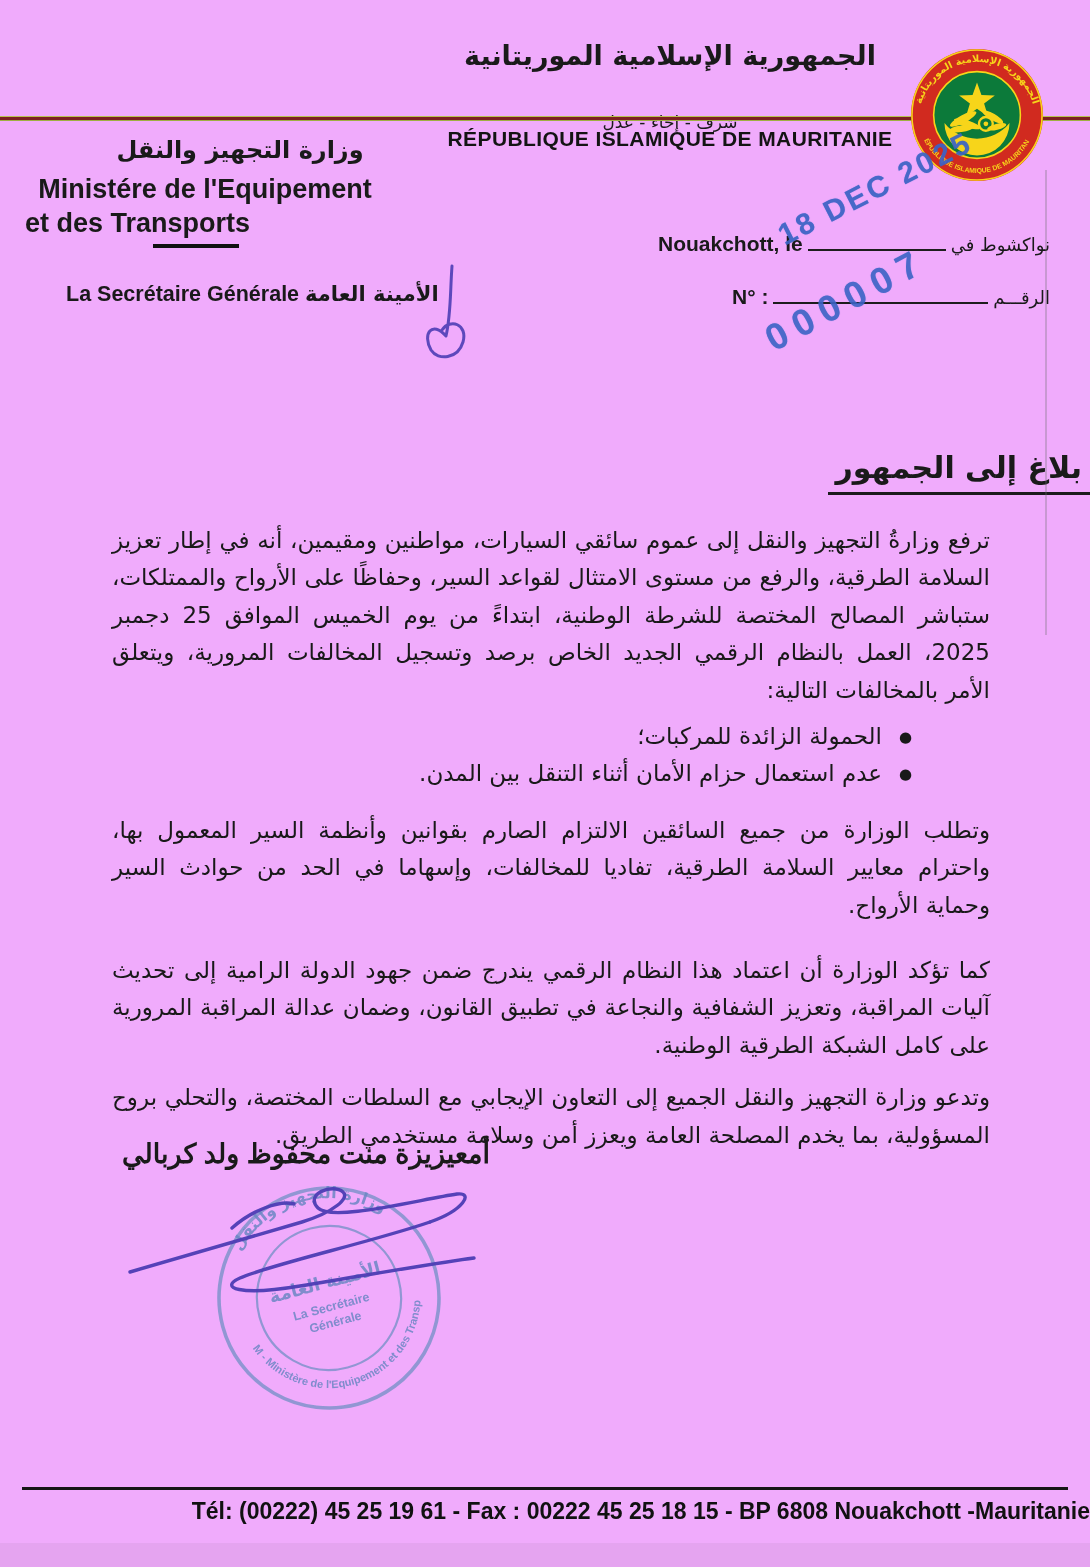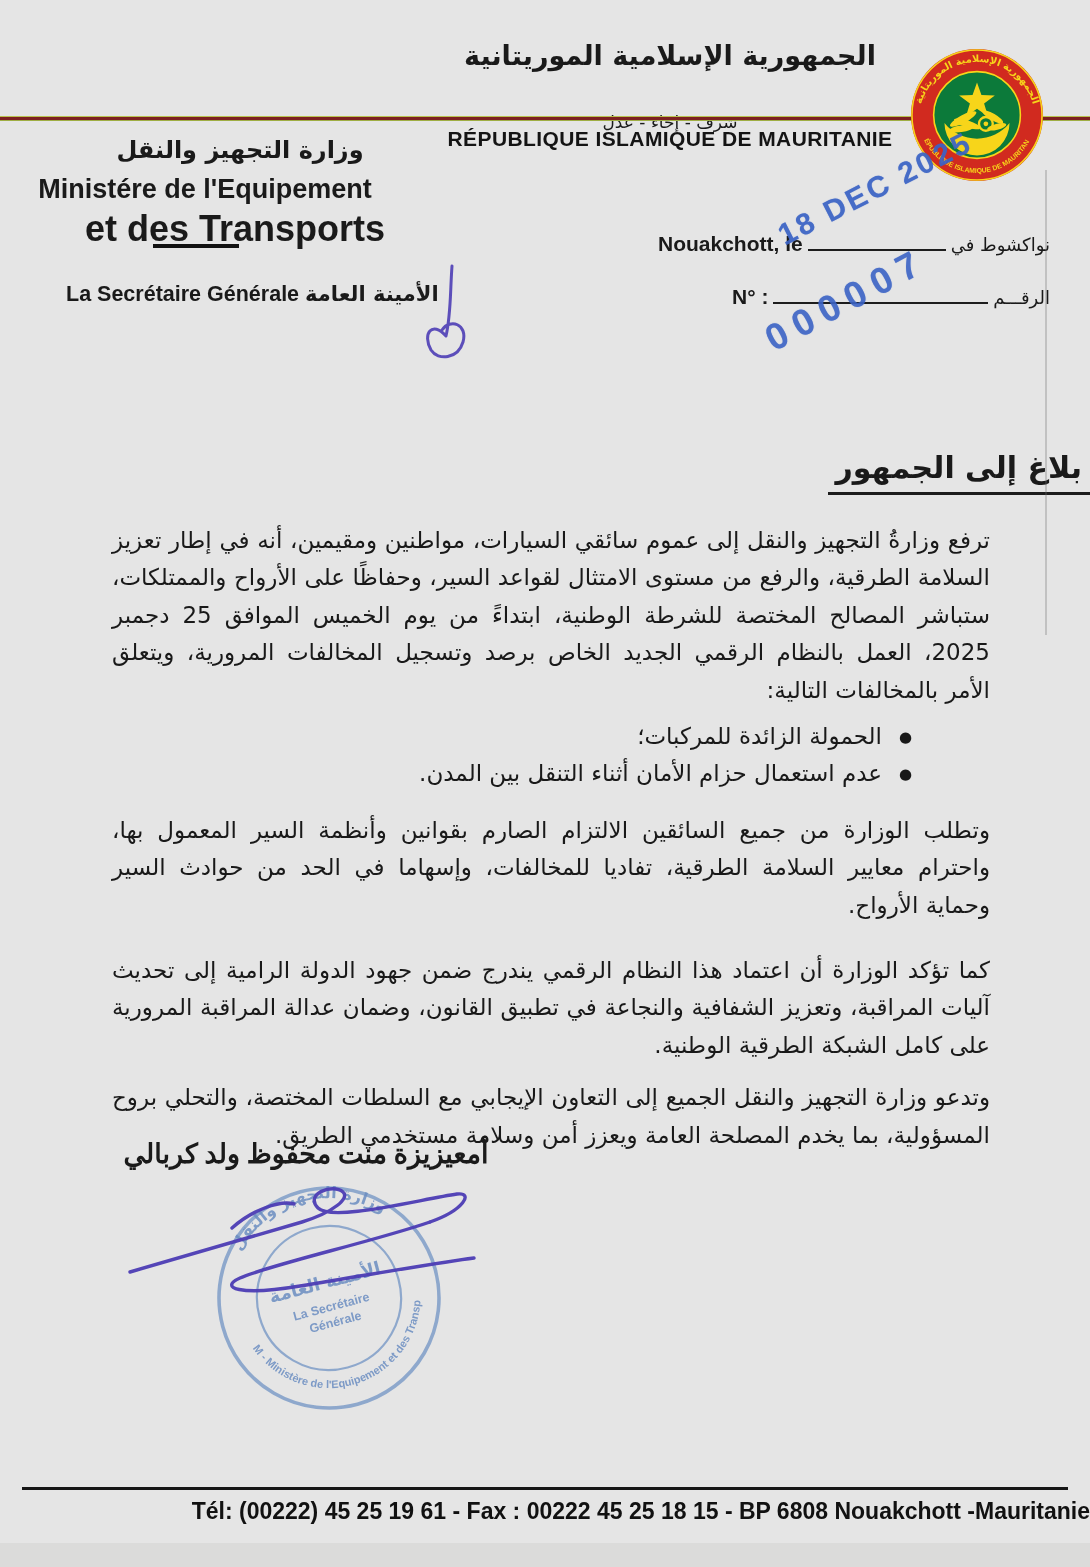--- a/index.html
+++ b/index.html
@@ -1,20 +1,20 @@
 <!DOCTYPE html>
 <html lang="fr"><head>
 <meta charset="utf-8">
 <style>
   html,body{margin:0;padding:0;background:#777;}
   .page{
     position:relative;
     width:1090px;height:1567px;
     margin:0 auto;
-    background:#e5e5e5;
+    background:#f0abfc;
     overflow:hidden;
     font-family:"Liberation Sans",sans-serif;
     color:#1a1a1a;
   }
   .ar{font-family:"DejaVu Sans",sans-serif;direction:rtl;}
   .abs{position:absolute;}
 
   
   .country-ar{left:390px;top:40px;width:560px;text-align:center;
     font-family:"DejaVu Sans",sans-serif;font-weight:bold;font-size:27px;direction:rtl;}
@@ -25,21 +25,21 @@
   .country-fr{left:330px;top:127px;width:680px;text-align:center;
     font-weight:bold;font-size:21px;letter-spacing:.4px;color:#141414;}
   .motto-fr{left:330px;top:153px;width:680px;text-align:center;
     font-weight:bold;font-size:15.5px;color:#2d2d2d;}
 
   .emblem{left:908px;top:46px;width:138px;height:138px;}
 
   .ministry-ar{left:75px;top:136px;width:330px;text-align:center;
     font-family:"DejaVu Sans",sans-serif;font-weight:bold;font-size:24px;direction:rtl;}
   .ministry-fr1{left:25px;top:174px;width:360px;text-align:center;font-weight:bold;font-size:27px;}
-  .ministry-fr2{left:25px;top:208px;width:360px;text-align:right;font-weight:bold;font-size:36px;}
+  .ministry-fr2{left:25px;top:208px;width:360px;text-align:left;font-weight:bold;font-size:27px;}
   .ministry-underline{left:153px;top:244px;width:86px;height:4px;background:#111;}
   .office-line{left:66px;top:282px;width:420px;font-weight:bold;font-size:21.5px;white-space:nowrap;}
   .office-line .ar{font-size:21px;font-weight:bold;}
   .paraph{left:418px;top:260px;width:62px;height:118px;}
 
   
   .ref-row{display:flex;align-items:flex-end;}
   .ref-row .fill-line{flex:1;border-bottom:2px solid #1d1d1d;margin:0 5px 5px 5px;height:1px;}
   .ref-row .lab-fr{font-weight:bold;font-size:21px;white-space:nowrap;}
   .ref-row .lab-ar{font-family:"DejaVu Sans",sans-serif;font-size:18px;white-space:nowrap;direction:rtl;padding-bottom:1px;}
@@ -63,21 +63,21 @@
   .body-text p{margin:0;}
   .body-text p.p2{margin-top:19px;}
   .body-text p.p3{margin-top:28px;}
   .body-text p.p4{margin-top:15px;}
   .body-text ul{list-style:none;margin:9px 78px 5px 0;padding:0;}
   .body-text li{position:relative;padding-right:30px;}
   .body-text li::before{content:"●";position:absolute;right:0;top:1px;font-size:15px;}
 
   
   .signer-name{left:118px;top:1138px;width:376px;text-align:center;
-    font-family:Liberation Serif, serif;direction:rtl;font-weight:bold;font-size:27px;}
+    font-family:Liberation Sans, sans-serif;direction:rtl;font-weight:bold;font-size:27px;}
   .round-stamp{left:205px;top:1178px;width:248px;height:240px;transform:rotate(-15deg);opacity:.88;}
   .sig-ink{left:112px;top:1170px;width:380px;height:170px;}
 
   
   .footer-line{left:22px;top:1487px;width:1046px;height:0;border-top:3px solid #161616;}
   .footer-text{left:0;top:1498px;width:1090px;text-align:right;font-weight:bold;font-size:23px;color:#111;}
   .bottom-shade{left:0;top:1543px;width:1090px;height:24px;background:rgba(60,60,55,.06);}
   .scan-artifact{left:1045px;top:170px;width:2px;height:465px;background:rgba(110,110,110,.30);}
 </style>
 </head>

